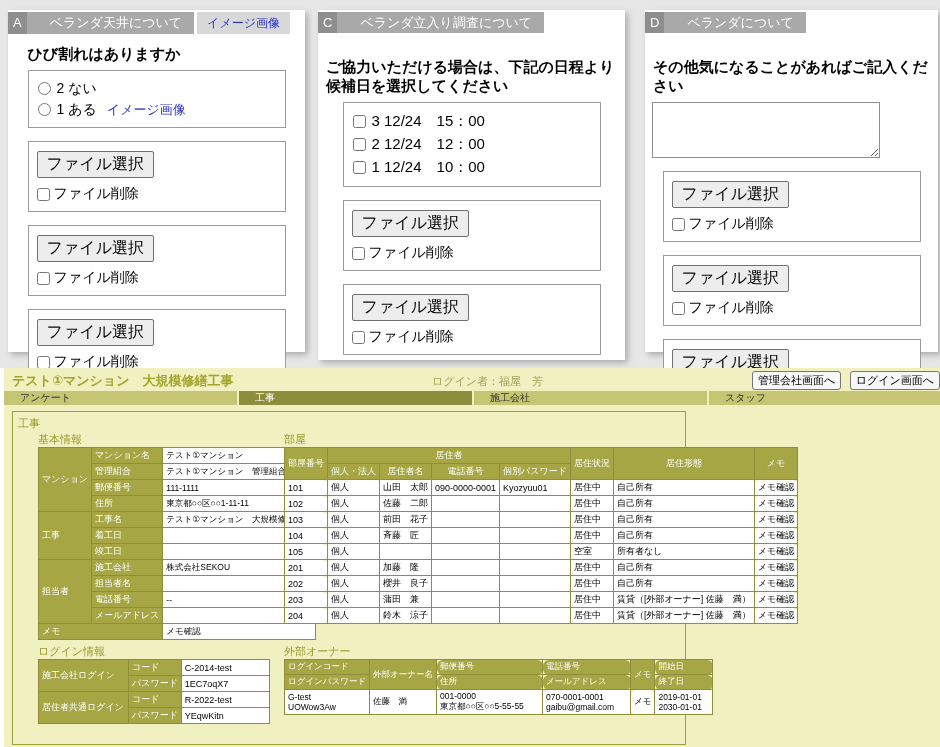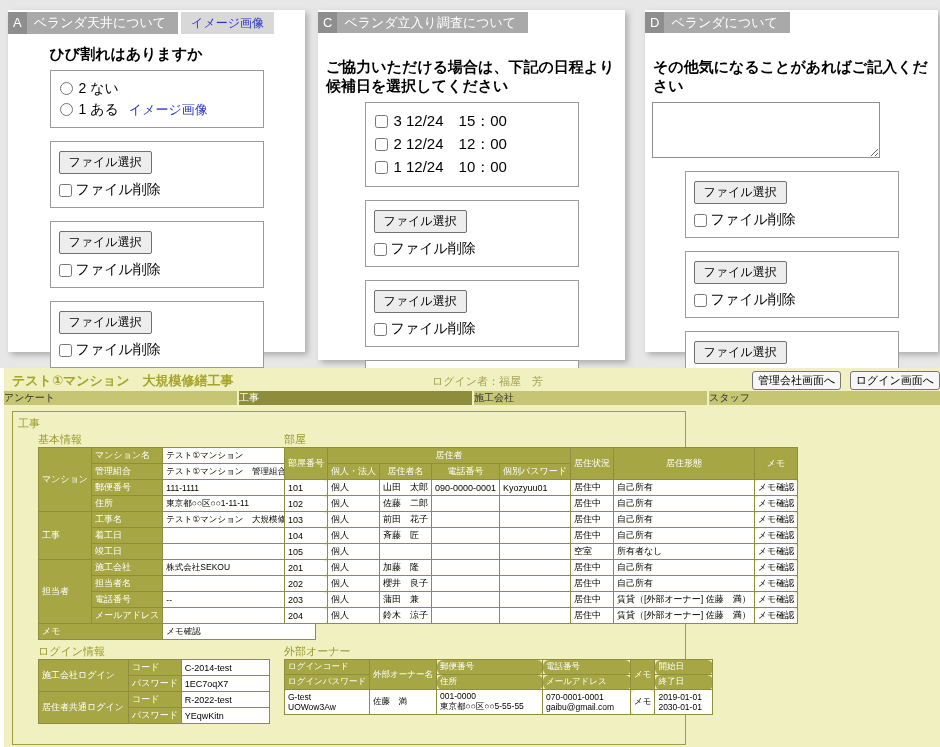--- a/index.html
+++ b/index.html
@@ -9,54 +9,54 @@
   
   .survey { position:relative; width:940px; height:368px; background:#e7e7e7; }
   .card { position:absolute; top:10px; background:#fff;
           box-shadow:3px 3px 6px rgba(0,0,0,.25); }
   .card-a { left:8px;   width:297px; height:342px; }
   .card-c { left:318px; width:307px; height:350px; }
   .card-d { left:645px; width:293px; height:342px; }
 
   .panel-header { display:flex; align-items:stretch; margin-top:2px; font-size:13px; line-height:17px; }
   .letter { background:#8e8e8e; color:#fff; padding:2px 5px; }
-  .ptitle { background:#a9a9a9; color:#fff; padding:2px 12px 2px 7px; }
+  .ptitle { background:#a9a9a9; color:#fff; padding:2px 12px 2px 23px; }
   .chip   { background:#d8d8d8; padding:2px 10px; margin-left:3px; }
   .imglink { color:#2b35c8; font-size:12px; text-decoration:none; cursor:pointer; }
   .imglink.inline { margin-left:10px; font-size:13px; }
 
-  .cblock { width:214px; margin:4px auto; }
+  .cblock { width:258px; margin:4px auto; }
   .question { font-weight:bold; font-size:15px; color:#000; margin:10px 0 7px; line-height:19px; }
   .card-c .question, .card-d .question { margin:24px 10px 7px 8px; }
 
   .opt-box { border:1px solid #9b9b9b; padding:7px 9px; background:#fff; }
   .opt { display:flex; align-items:center; font-size:14px; height:21px; color:#000; }
   .card-c .opt { font-size:15px; height:23px; }
   .opt input { margin-right:6px; }
 
   .file-box { border:1px solid #9b9b9b; margin-top:13px; padding:9px 8px 8px; background:#fff; }
-  .file-btn { font-size:12px; font-family:inherit; padding:2px 9px; background:#ededed;
+  .file-btn { font-size:16px; font-family:inherit; padding:2px 9px; background:#ededed;
               border:1px solid #707070; border-radius:2px; cursor:pointer; }
   .file-del { display:flex; align-items:center; margin-top:7px; font-size:14px; cursor:pointer; }
   .file-del input { margin-right:4px; }
 
   .free-text { display:block; width:228px; height:56px; margin:6px 0 4px 7px;
                border:1px solid #8f8f8f; resize:both; font-family:inherit; font-size:13px; }
 
   
   .admin { position:absolute; top:368px; left:4px; width:940px; height:379px; background:#f0f0c0; }
   .admin-top { position:relative; height:23px; }
   .admin-title { position:absolute; left:8px; top:4px; color:#a5a52b; font-weight:bold; font-size:13px; }
   .login-user  { position:absolute; left:428px; top:6px; color:#a3a356; font-size:11px; }
   .top-buttons { position:absolute; right:4px; top:2px; }
   .hbtn { font-size:11px; font-family:inherit; padding:1px 5px; margin-left:4px;
           background:#f7f7f7; border:1px solid #767676; border-radius:3px; cursor:pointer; }
 
   .tabs { display:flex; height:14px; }
-  .tab { flex:1; font-size:10px; line-height:14px; padding-left:0; background:#c5c573;
+  .tab { flex:1; font-size:10px; line-height:14px; padding-left:16px; background:#c5c573;
          color:#333; border-right:2px solid #f0f0c0; cursor:pointer; overflow:hidden; }
   .tab.active { background:#8d8d3c; color:#fff; }
 
   .admin-content { margin:6px 0 0 8px; width:674px; height:334px;
                    border:1px solid #9d9d42; padding:4px 5px; }
   .caption { color:#9b9b2d; font-size:11px; line-height:14px; }
   .grid { display:grid; grid-template-columns:246px 1fr; grid-template-rows:212px auto; margin-top:2px;margin-left:20px; }
 
   table.t { border-collapse:collapse; table-layout:fixed; margin-top:1px; }
   .t td, .t th { border:1px solid #8e8e3c; font-size:9px; padding:1px 3px; height:13px;

